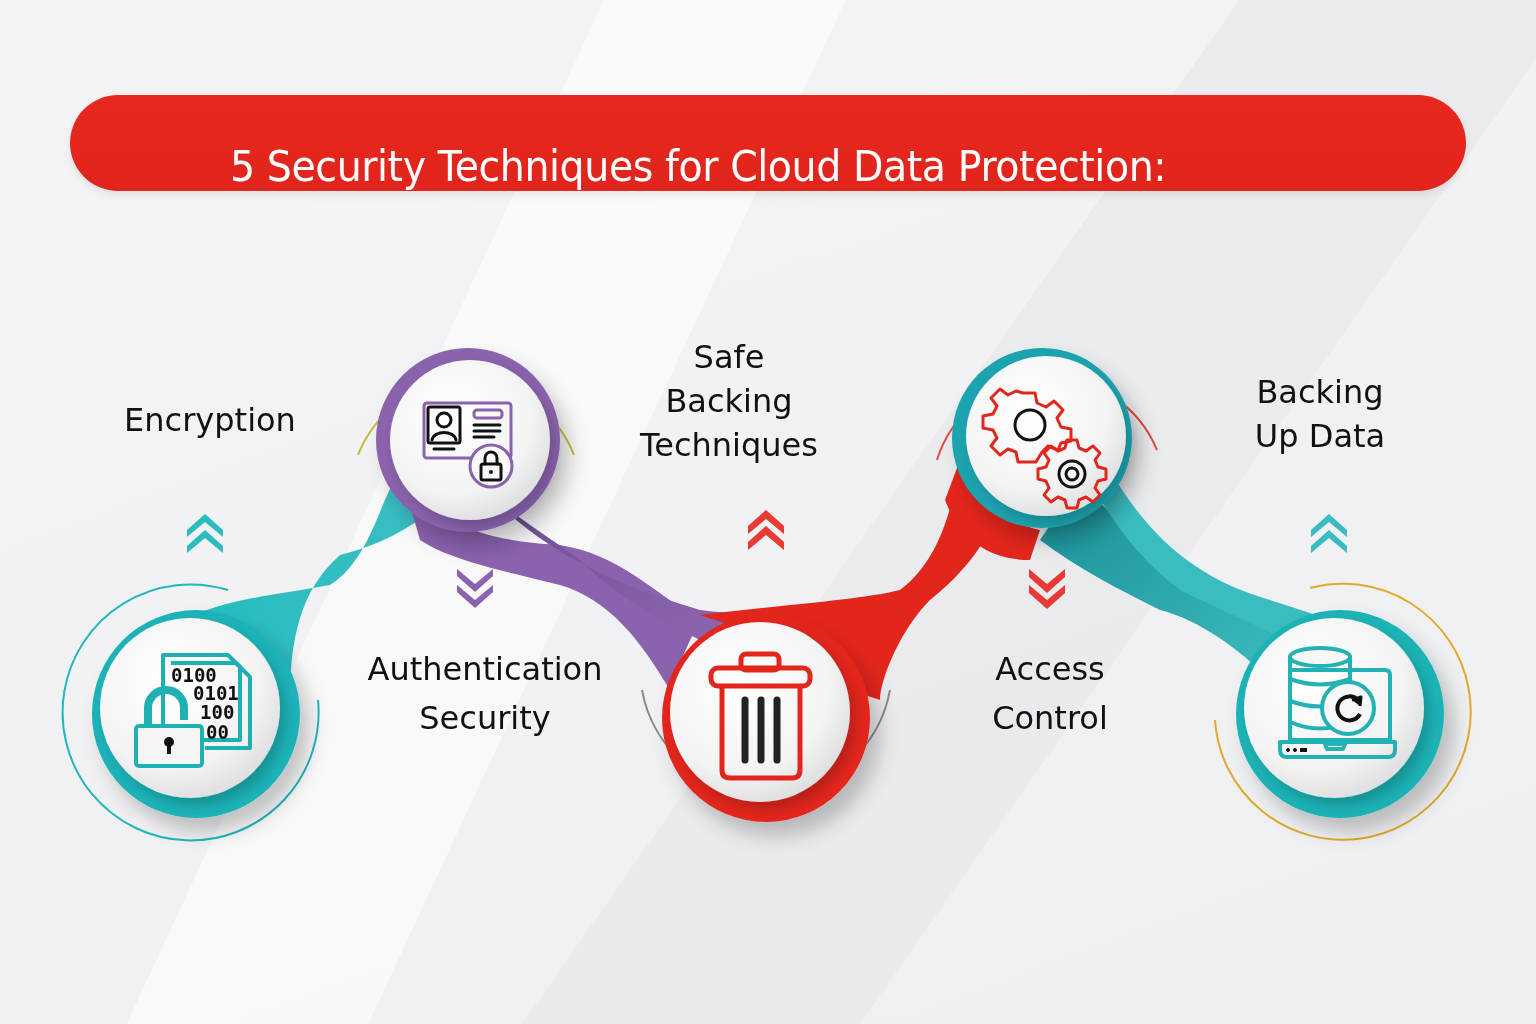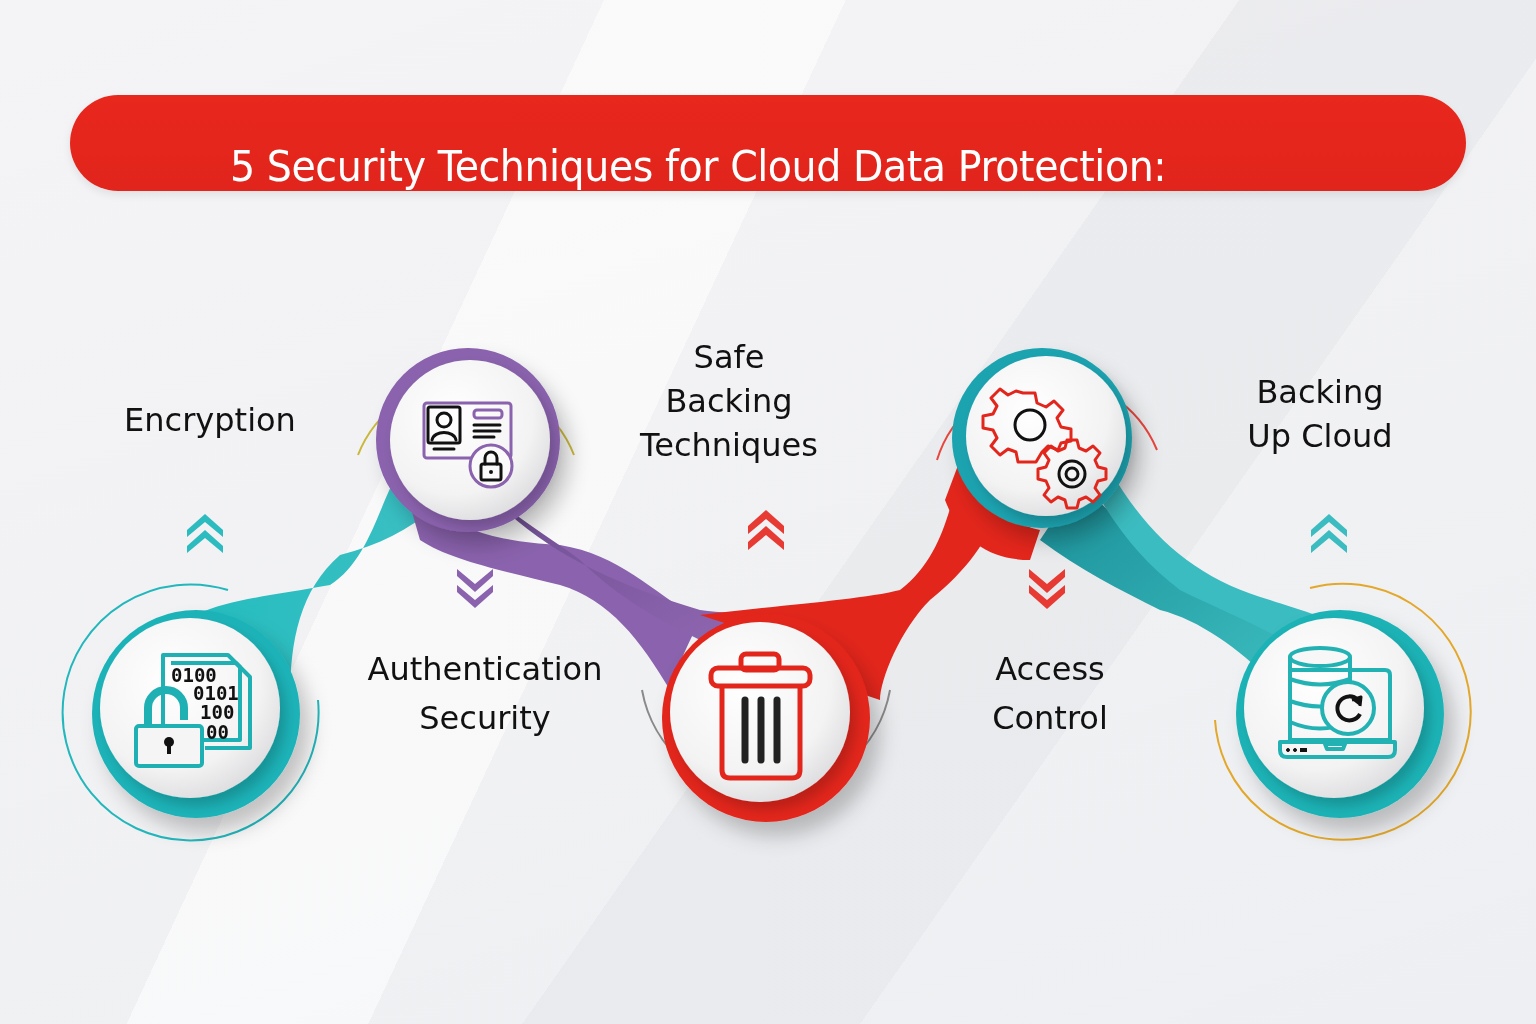--- a/index.html
+++ b/index.html
@@ -227,14 +227,14 @@
   <span>Techniques</span>
 </div>
 
 <div class="label large" style="left:940px; top:645px; width:220px;">
   <span>Access</span>
   <span>Control</span>
 </div>
 
 <div class="label small" style="left:1230px; top:370px; width:180px;">
   <span>Backing</span>
-  <span>Up Cloud</span>
+  <span>Up Data</span>
 </div>
 
 </body></html>

